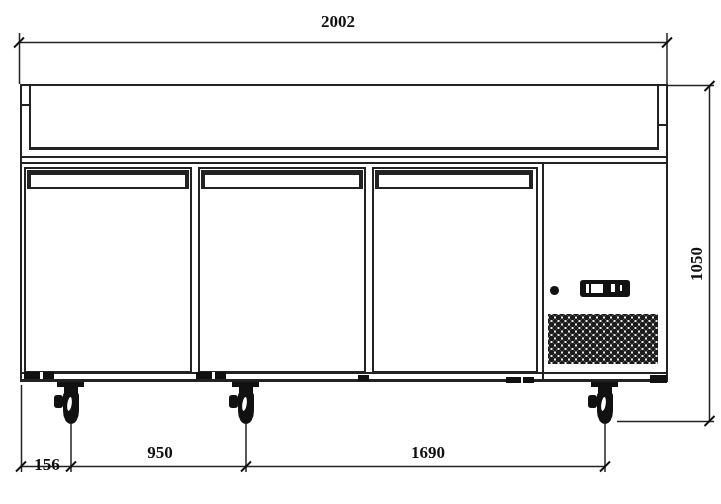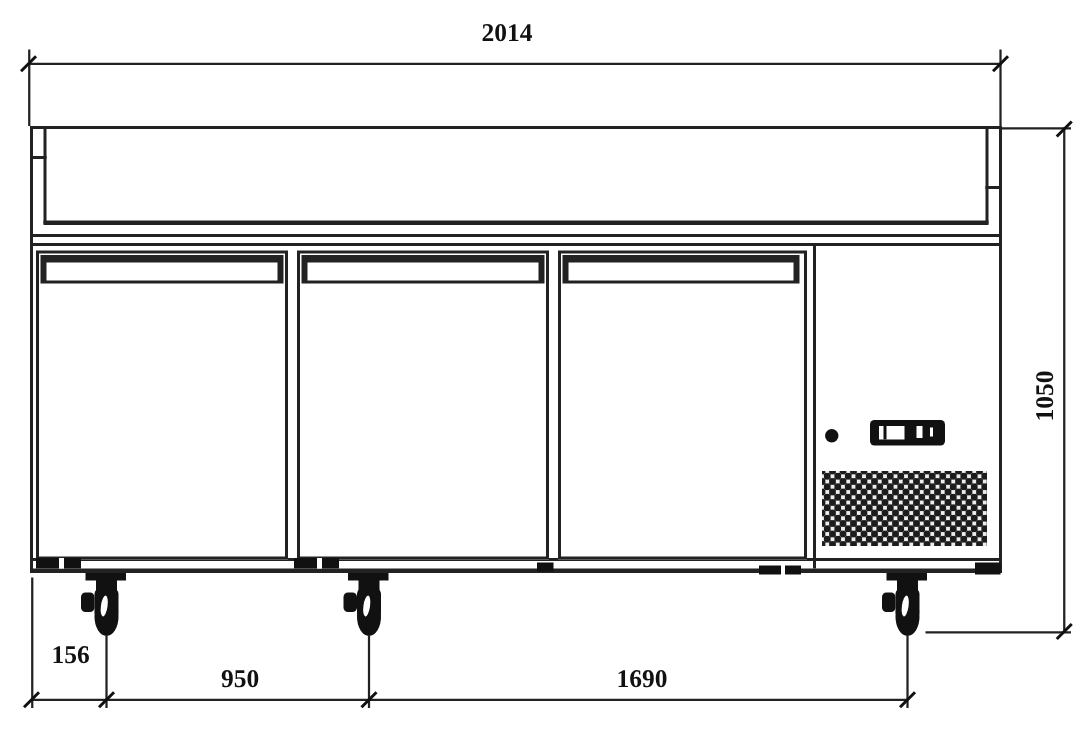--- a/index.html
+++ b/index.html
@@ -135,23 +135,23 @@
         <rect x="3" y="0" width="27" height="5"></rect>
         <rect x="10" y="4" width="14" height="9"></rect>
         <rect x="9" y="10" width="16" height="20" rx="4"></rect>
         <rect x="0" y="13" width="9" height="13" rx="3"></rect>
         <ellipse cx="17" cy="29" rx="8" ry="13"></ellipse>
         <ellipse cx="15.5" cy="22" rx="2.2" ry="7" fill="#fff" transform="rotate(8 15.5 22)"></ellipse>
       </g>
     </g>
   </svg>
 
-  <div class="dim-label" style="left:316px;top:13px;width:44px;">2014</div>
+  <div class="dim-label" style="left:316px;top:13px;width:44px;">2002</div>
 
   <div class="dim-label vertical" style="left:675px;top:255px;width:44px;">1050</div>
 
-  <div class="dim-label" style="left:30px;top:428px;width:34px;">156</div>
+  <div class="dim-label" style="left:30px;top:456px;width:34px;">156</div>
 
   <div class="dim-label" style="left:142px;top:444px;width:36px;">950</div>
 
   <div class="dim-label" style="left:408px;top:444px;width:40px;">1690</div>
 
 </div>
 
 </body></html>

